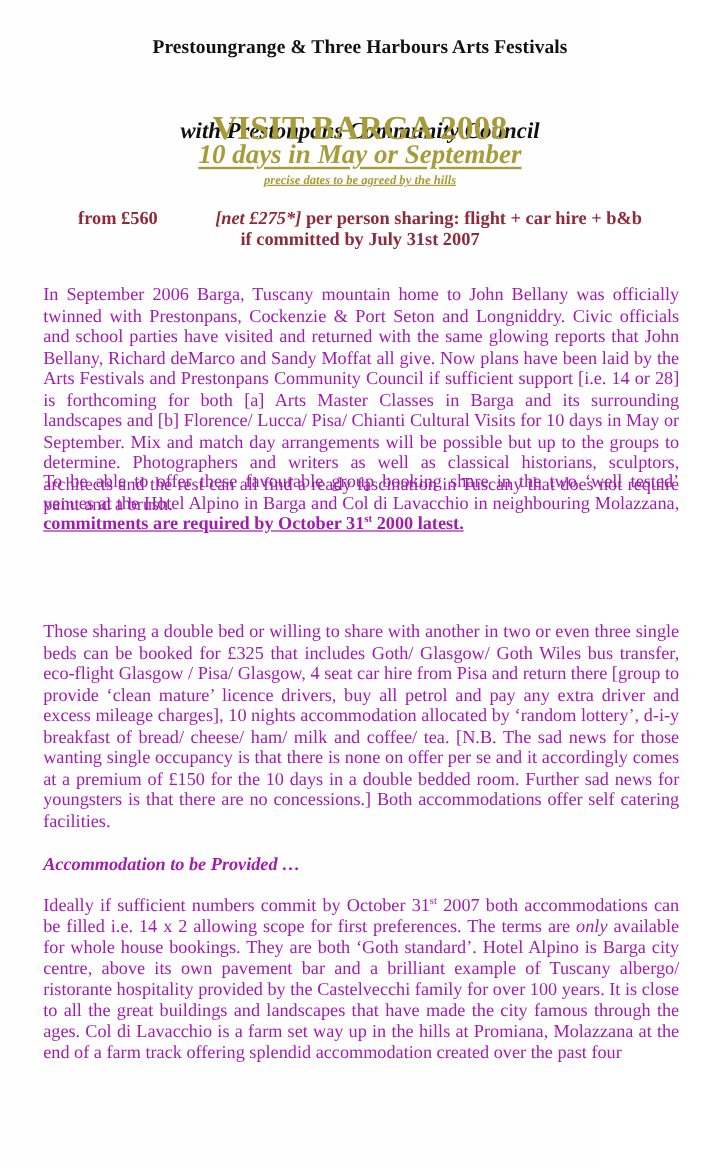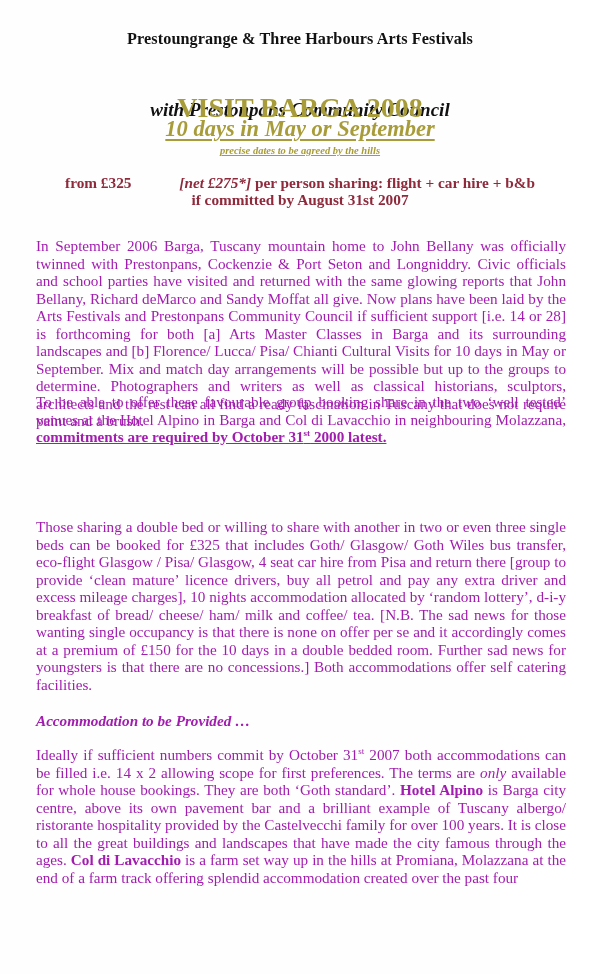--- a/index.html
+++ b/index.html
@@ -87,41 +87,41 @@
       font-size: 15.2px;
       line-height: 17.55px;
       text-align: justify;
       color: #a21caf;
     }
     .p1 { top: 237px; }
     .p2 { top: 393px; }
     .p3 { top: 518px; }
     .heading { top: 712px; font-weight: bold; font-style: italic; }
     .p4 { top: 746px; }
-    .body-text b { font-weight: bold; margin-top: 32px; }
+    .body-text b { font-weight: normal; margin-top: 32px; }
     .underline-bold {
       font-weight: bold;
       text-decoration: underline;
     }
     sup { font-size: 9px; line-height: 0; vertical-align: super; }
   </style>
 </head>
 <body>
 
 <div class="page">
 
   <div class="header org-line">Prestoungrange &amp; Three Harbours Arts Festivals</div>
   <div class="header org-sub">with Prestonpans Community Council</div>
 
   <div class="header title">VISIT BARGA 2008</div>
   <div class="header subtitle">10 days in May or September</div>
   <div class="header dates-note">precise dates to be agreed by the hills</div>
 
-  <div class="header price-line"><span>from £325 </span><i>[net £275*]</i><span> per person sharing: flight + car hire + b&amp;b</span></div>
-  <div class="header commit-line">if committed by August 31st 2007</div>
+  <div class="header price-line"><span>from £560 </span><i>[net £275*]</i><span> per person sharing: flight + car hire + b&amp;b</span></div>
+  <div class="header commit-line">if committed by July 31st 2007</div>
 
   <div class="body-text p1">In September 2006 Barga, Tuscany mountain home to John Bellany was officially twinned with Prestonpans, Cockenzie &amp; Port Seton and Longniddry. Civic officials and school parties have visited and returned with the same glowing reports that John Bellany, Richard deMarco and Sandy Moffat all give.  Now plans have been laid by the Arts Festivals and Prestonpans Community Council if sufficient support [i.e. 14 or 28] is forthcoming for both [a] Arts Master Classes in Barga and its surrounding landscapes and [b] Florence/ Lucca/ Pisa/ Chianti Cultural Visits for 10 days in May or September. Mix and match day arrangements will be possible but up to the groups to determine. Photographers and writers as well as classical historians, sculptors, architects and the rest can all find a ready fascination in Tuscany that does not require paint and a brush.</div>
 
   <div class="body-text p2"><span>To be able to offer these favourable group booking share in the two ‘well tested’ venues at the Hotel Alpino in Barga and Col di Lavacchio in neighbouring Molazzana, </span><span class="underline-bold"><span>commitments are required by October 31</span><sup>st</sup><span> 2000 latest.</span></span></div>
 
   <div class="body-text p3">Those sharing a double bed or willing to share with another in two or even three single beds can be booked for £325 that includes Goth/ Glasgow/ Goth Wiles bus transfer, eco-flight Glasgow / Pisa/ Glasgow, 4 seat car hire from Pisa and return there [group to provide ‘clean mature’ licence drivers, buy all petrol and pay any extra driver and excess mileage charges], 10 nights accommodation allocated by ‘random lottery’, d-i-y breakfast of bread/ cheese/ ham/ milk and coffee/ tea. [N.B. The sad news for those wanting single occupancy is that there is none on offer per se and it accordingly comes at a premium of £150 for the 10 days in a double bedded room. Further sad news for youngsters is that there are no concessions.] Both accommodations offer self catering facilities.</div>
 
   <div class="body-text heading">Accommodation to be Provided …</div>
 
   <div class="body-text p4"><span>Ideally if sufficient numbers commit by October 31</span><sup>st</sup><span> 2007 both accommodations can be filled i.e. 14 x 2 allowing scope for first preferences. The terms are </span><i>only</i><span> available for whole house bookings. They are both ‘Goth standard’. </span><b>Hotel Alpino</b><span> is Barga city centre, above its own pavement bar and a brilliant example of Tuscany albergo/ ristorante hospitality provided by the Castelvecchi family for over 100 years. It is close to all the great buildings and landscapes that have made the city famous through the ages.  </span><b>Col di Lavacchio</b><span> is a farm set way up in the hills at Promiana, Molazzana at the end of a farm track offering splendid  accommodation created over the past four</span></div>

